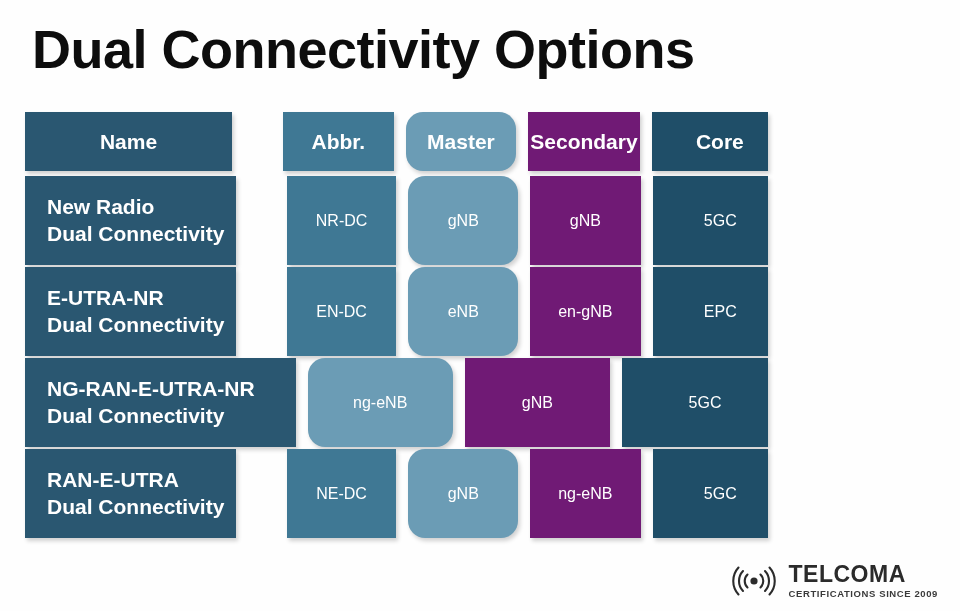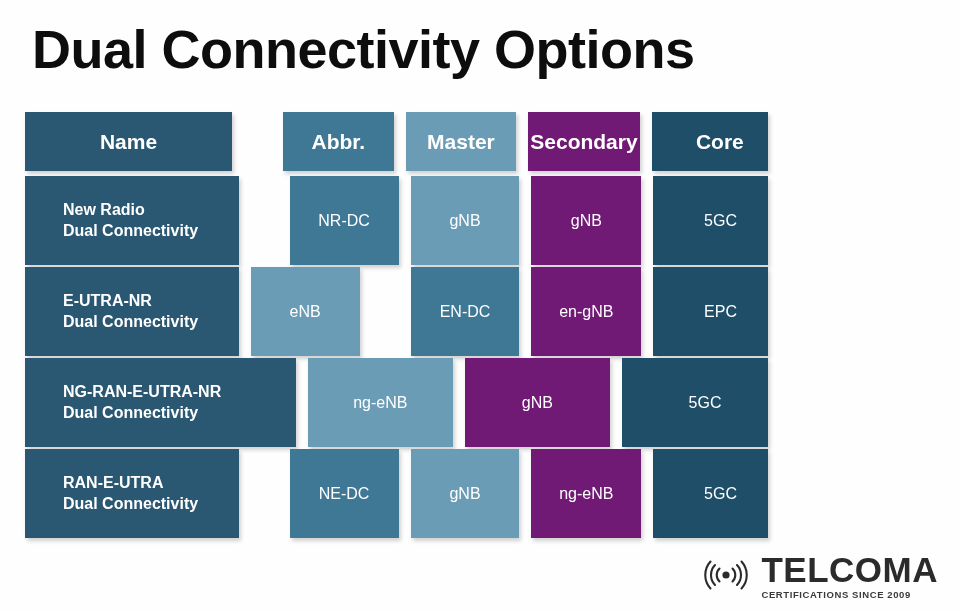--- a/index.html
+++ b/index.html
@@ -43,21 +43,21 @@
   .cell {
     box-sizing: border-box;
     display: flex;
     align-items: center;
     color: #ffffff;
     box-shadow: 2px 3px 4px rgba(0,0,0,0.18);
   }
   
   .col-name      { width: 275px; }
   .col-abbr      { width: 147px; margin-left: 39px; }
-  .col-master    { width: 147px; }
+  .col-master    { width: 147px; border-radius: 17px; }
   .col-secondary { width: 148px; }
   .col-core      { width: 148px; padding-left: 20px; }
 
   
   .c-name      { background: #2a5771; }
   .c-abbr      { background: #3f7894; }
   .c-master    { background: #6b9cb5; }
   .c-secondary { background: #701a75; }
   .c-core      { background: #1f4e68; }
 
@@ -74,22 +74,22 @@
 
   
   .body-row .cell {
     height: 89px;
   }
   .body-row {
     margin-bottom: 2px;
   }
   .cell.name-cell {
     justify-content: flex-start;
-    padding-left: 38px;
-    font-size: 16px;
+    padding-left: 22px;
+    font-size: 21px;
     font-weight: bold;
     line-height: 1.28;
   }
   .cell.value-cell {
     justify-content: center;
     font-size: 16px;
     font-weight: normal;
   }
   .name-line { display: block; white-space: nowrap; }
 
@@ -103,21 +103,21 @@
     gap: 7px;
   }
   #logo-wave { display: block; }
   .logo-text-wrap {
     display: flex;
     flex-direction: column;
     align-items: flex-start;
     line-height: 1;
   }
   #logo-name {
-    font-size: 35px;
+    font-size: 23px;
     font-weight: bold;
     color: #2b2b2b;
     letter-spacing: 0.5px;
   }
   #logo-tagline {
     font-size: 9.5px;
     font-weight: bold;
     color: #3a3a3a;
     letter-spacing: 0.6px;
     margin-top: 3px;
@@ -153,22 +153,22 @@
       <div class="cell c-core col-core value-cell">5GC</div>
     </div>
 
     <div class="row body-row">
       <div class="cell c-name col-name name-cell">
         <span>
           <span class="name-line">E-UTRA-NR</span>
           <span class="name-line">Dual Connectivity</span>
         </span>
       </div>
+      <div class="cell c-abbr col-abbr value-cell">EN-DC</div>
       <div class="cell c-master col-master value-cell">eNB</div>
-      <div class="cell c-abbr col-abbr value-cell">EN-DC</div>
       <div class="cell c-secondary col-secondary value-cell">en-gNB</div>
       <div class="cell c-core col-core value-cell">EPC</div>
     </div>
 
     <div class="row body-row">
       <div class="cell c-name col-name name-cell">
         <span>
           <span class="name-line">NG-RAN-E-UTRA-NR</span>
           <span class="name-line">Dual Connectivity</span>
         </span>

